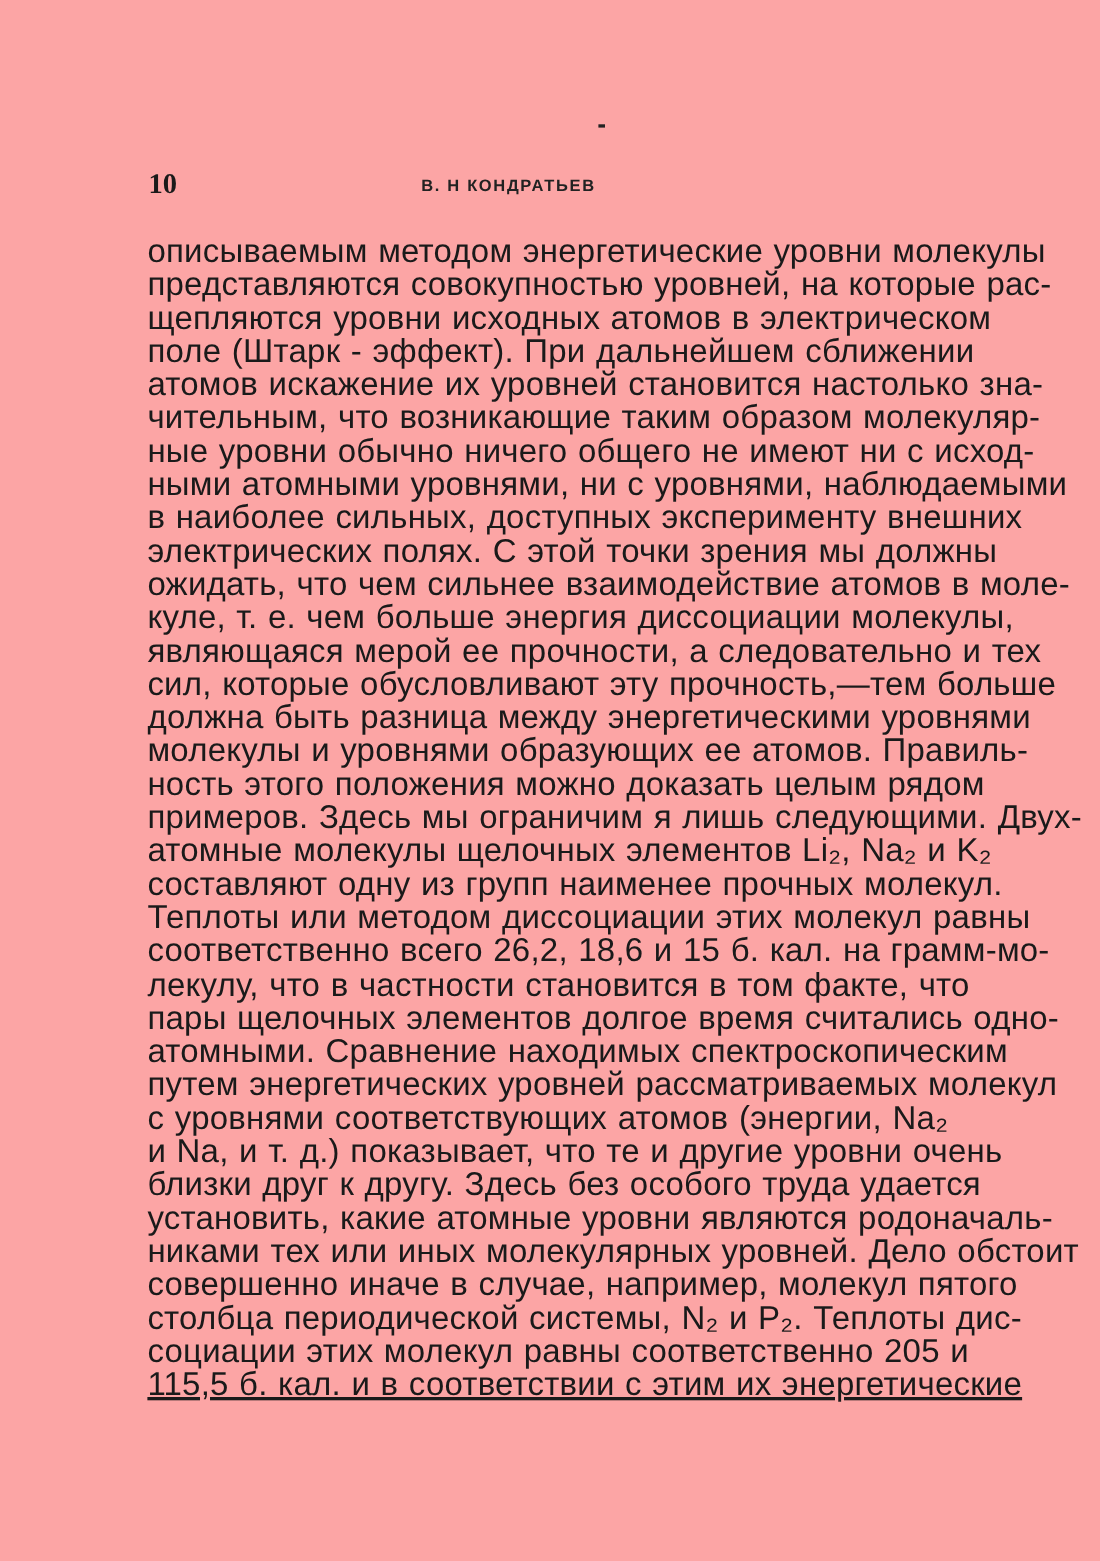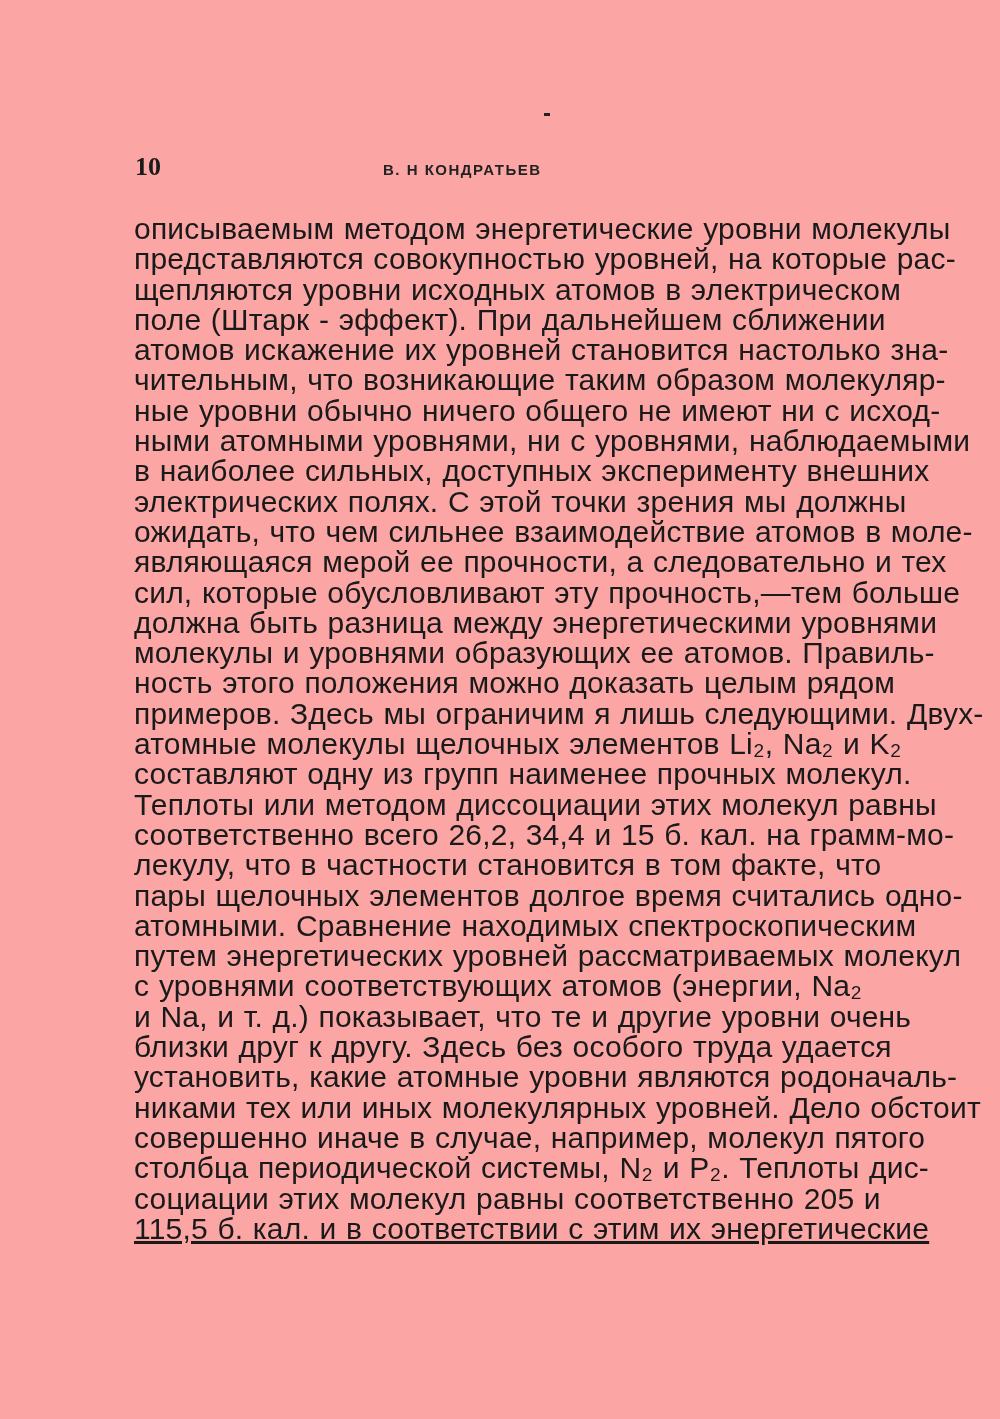--- a/index.html
+++ b/index.html
@@ -93,30 +93,31 @@
       <span class="line" style="display: block; width: 728px;">представляются совокупностью уровней, на которые рас-</span>
       <span class="line" style="display: block; width: 728px;">щепляются уровни исходных атомов в электрическом</span>
       <span class="line" style="display: block; width: 728px;">поле (Штарк - эффект). При дальнейшем сближении</span>
       <span class="line" style="display: block; width: 728px;">атомов искажение их уровней становится настолько зна-</span>
       <span class="line" style="display: block; width: 728px;">чительным, что возникающие таким образом молекуляр-</span>
       <span class="line" style="display: block; width: 728px;">ные уровни обычно ничего общего не имеют ни с исход-</span>
       <span class="line" style="display: block; width: 728px;">ными атомными уровнями, ни с уровнями, наблюдаемыми</span>
       <span class="line" style="display: block; width: 728px;">в наиболее сильных, доступных эксперименту внешних</span>
       <span class="line" style="display: block; width: 728px;">электрических полях. С этой точки зрения мы должны</span>
       <span class="line" style="display: block; width: 728px;">ожидать, что чем сильнее взаимодействие атомов в моле-</span>
+      <span class="line" style="display: block; width: 728px;">куле, т. е. чем больше энергия диссоциации молекулы,</span>
       <span class="line" style="display: block; width: 728px;">являющаяся мерой ее прочности, а следовательно и тех</span>
       <span class="line" style="display: block; width: 728px;">сил, которые обусловливают эту прочность,—тем больше</span>
       <span class="line" style="display: block; width: 728px;">должна быть разница между энергетическими уровнями</span>
       <span class="line" style="display: block; width: 728px;">молекулы и уровнями образующих ее атомов. Правиль-</span>
       <span class="line" style="display: block; width: 728px;">ность этого положения можно доказать целым рядом</span>
       <span class="line" style="display: block; width: 728px;">примеров. Здесь мы ограничим я лишь следующими. Двух-</span>
       <span class="line" style="display: block; width: 728px;">атомные молекулы щелочных элементов Li₂, Na₂ и K₂</span>
       <span class="line" style="display: block; width: 728px;">составляют одну из групп наименее прочных молекул.</span>
       <span class="line" style="display: block; width: 728px;">Теплоты или методом диссоциации этих молекул равны</span>
-      <span class="line" style="display: block; width: 728px;">соответственно всего 26,2, 34,4 и 15 б. кал. на грамм-мо-</span>
+      <span class="line" style="display: block; width: 728px;">соответственно всего 26,2, 18,6 и 15 б. кал. на грамм-мо-</span>
       <span class="line" style="display: block; width: 728px;">лекулу, что в частности становится в том факте, что</span>
       <span class="line" style="display: block; width: 728px;">пары щелочных элементов долгое время считались одно-</span>
       <span class="line" style="display: block; width: 728px;">атомными. Сравнение находимых спектроскопическим</span>
       <span class="line" style="display: block; width: 728px;">путем энергетических уровней рассматриваемых молекул</span>
       <span class="line" style="display: block; width: 728px;">с уровнями соответствующих атомов (энергии, Na₂</span>
       <span class="line" style="display: block; width: 728px;">и Na, и т. д.) показывает, что те и другие уровни очень</span>
       <span class="line" style="display: block; width: 728px;">близки друг к другу. Здесь без особого труда удается</span>
       <span class="line" style="display: block; width: 728px;">установить, какие атомные уровни являются родоначаль-</span>
       <span class="line" style="display: block; width: 728px;">никами тех или иных молекулярных уровней. Дело обстоит</span>
       <span class="line" style="display: block; width: 728px;">совершенно иначе в случае, например, молекул пятого</span>

